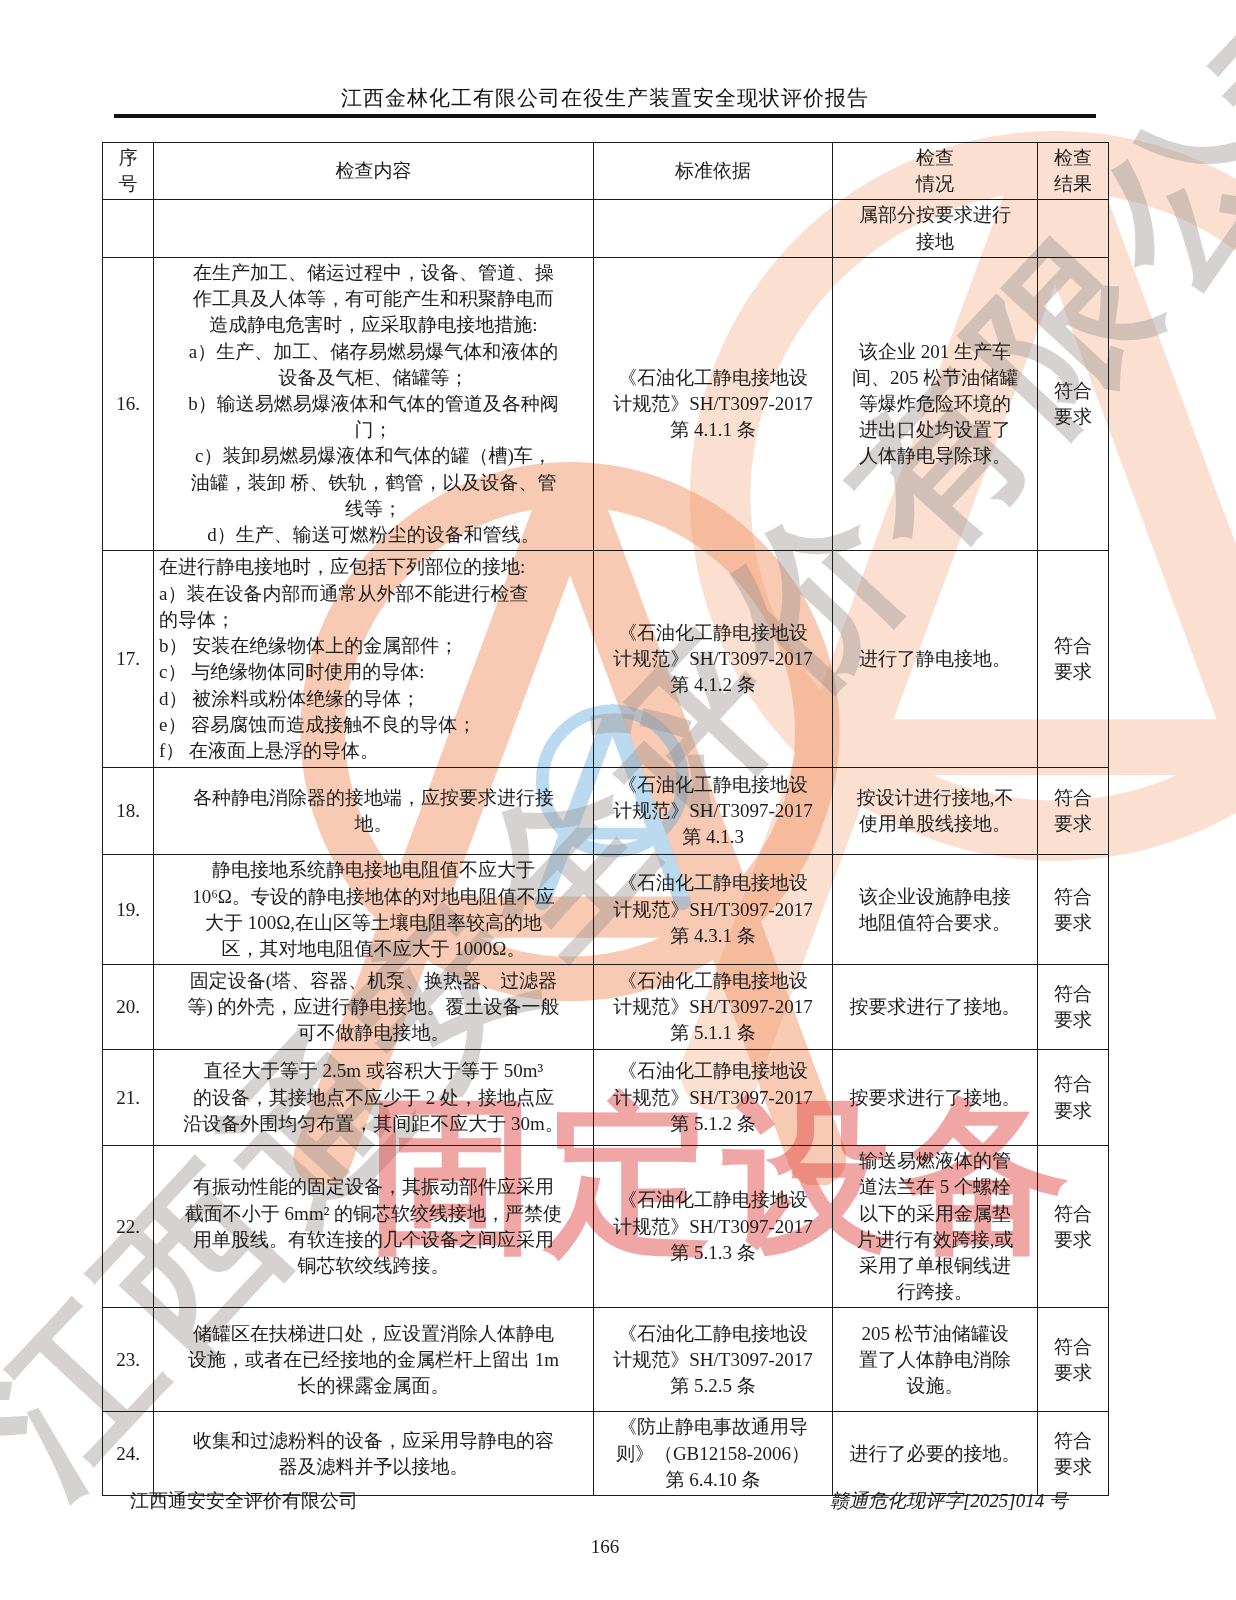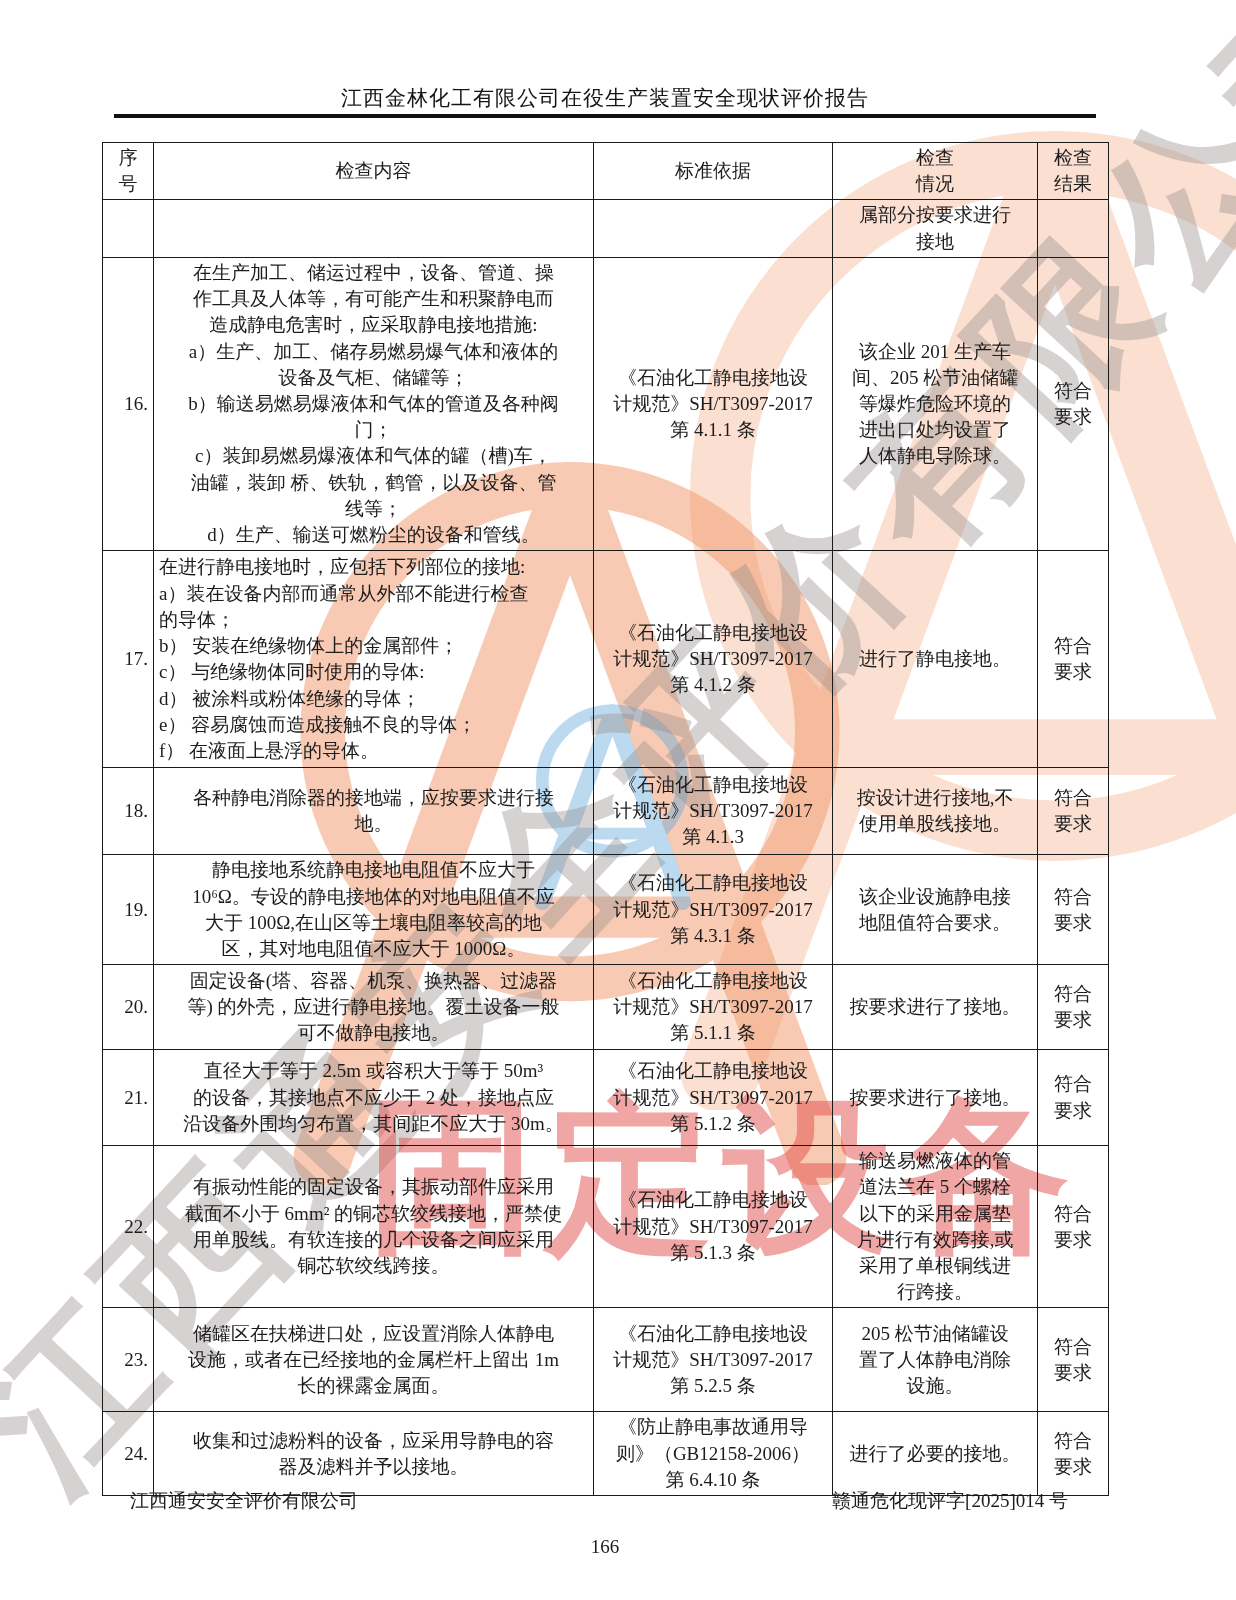--- a/index.html
+++ b/index.html
@@ -46,31 +46,31 @@
   }
   table.checklist td,table.checklist th{
     border:1.6px solid #1a1a1a;
     font-size:19px;line-height:1.38;font-weight:normal;
     vertical-align:middle;padding:2px 5px;
     white-space:pre-line;
     color:#1c1c1c;
   }
   .c-center{text-align:center;}
   .c-left{text-align:left;}
-  .cell-seq{text-align:right;}
+  .cell-seq{text-align:center;}
   .cell-result{text-align:center;margin-top:48px;}
   .cell-standard{text-align:center;}
   .cell-situation{text-align:center;}
   .footer{
     position:absolute;top:1488px;left:102px;width:1006px;
     font-size:19px;color:#1c1c1c;
   }
   .footer .f-company{position:absolute;left:28px;}
   .footer .f-page{position:absolute;left:0;width:100%;text-align:center;margin-top:48px;}
-  .footer .f-doc{position:absolute;right:40px;}
+  .footer .f-doc{position:absolute;right:40px;font-style:italic;}
 </style>
 </head>
 <body>
 
 <div class="page">
 
   <div class="watermarks">
 
     <svg class="wm-logo wm-logo-giant" viewBox="0 0 200 230" fill="none">
       <circle cx="100" cy="98" r="72" stroke="#F29B6E" stroke-width="13"></circle>

